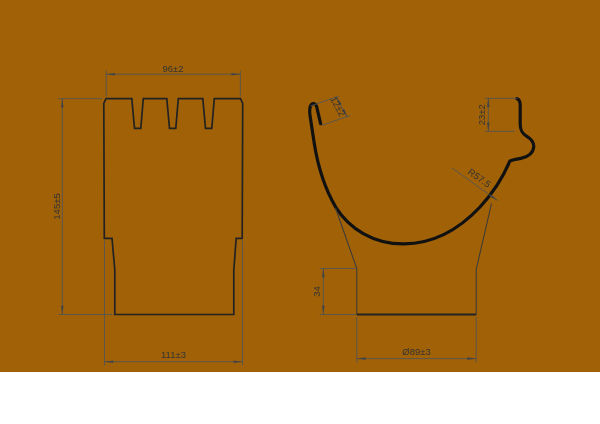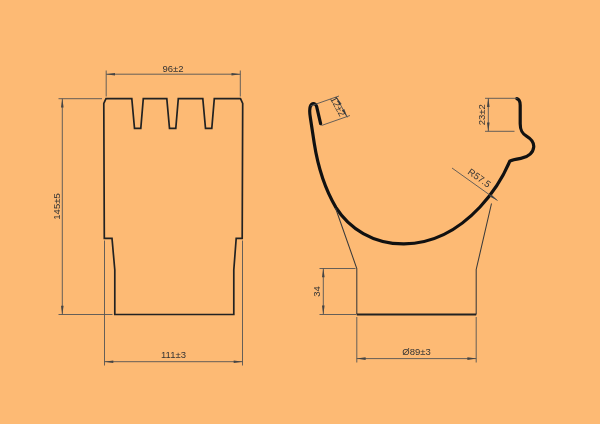--- a/index.html
+++ b/index.html
@@ -3,22 +3,22 @@
 <meta charset="utf-8">
 <style>
   html, body {
     margin: 0;
     padding: 0;
     background: #ffffff;
   }
   #drawing-page {
     position: relative;
     width: 600px;
-    height: 424px;
-    background: #fdba74;
+    height: 372px;
+    background: #a16207;
     overflow: hidden;
   }
   svg { display: block; }
   .thick {
     stroke: #111111;
     stroke-width: 3.2;
     fill: none;
     stroke-linejoin: round;
     stroke-linecap: round;
   }

